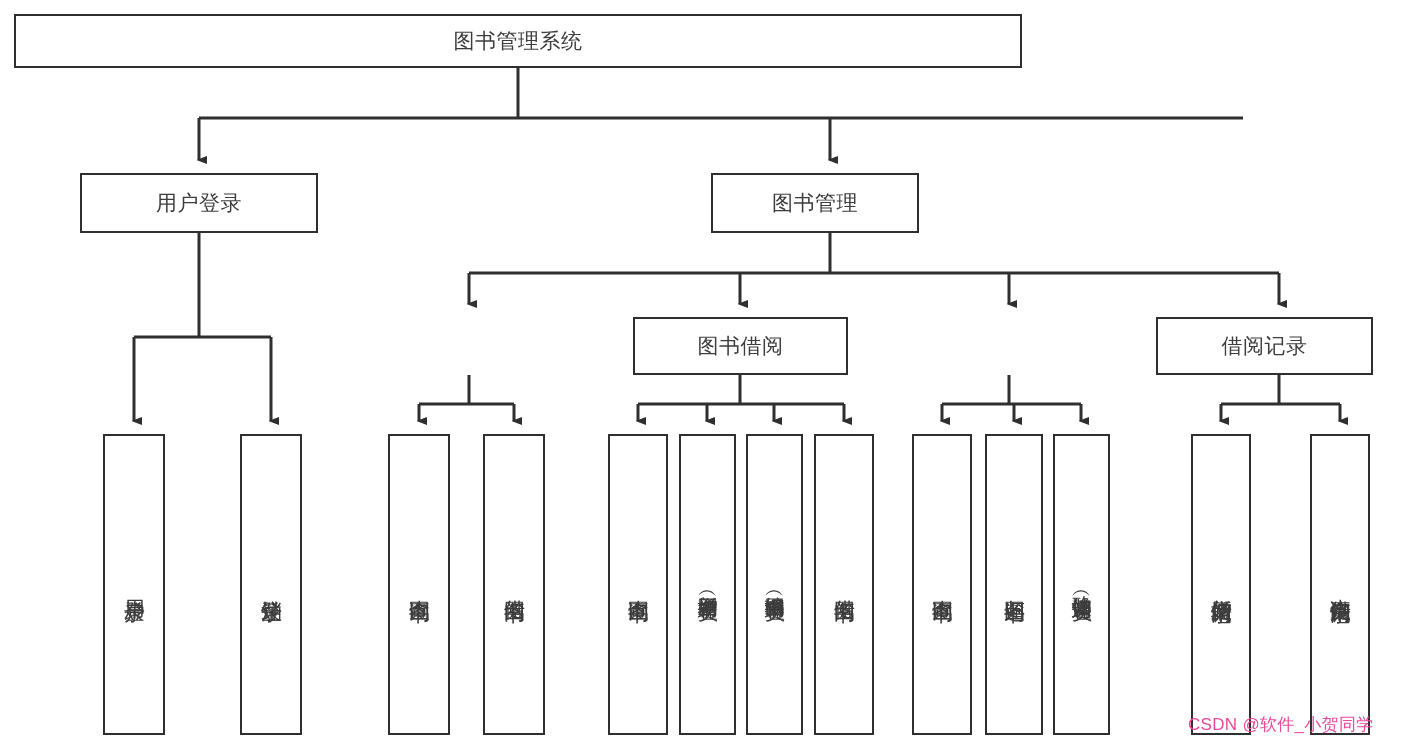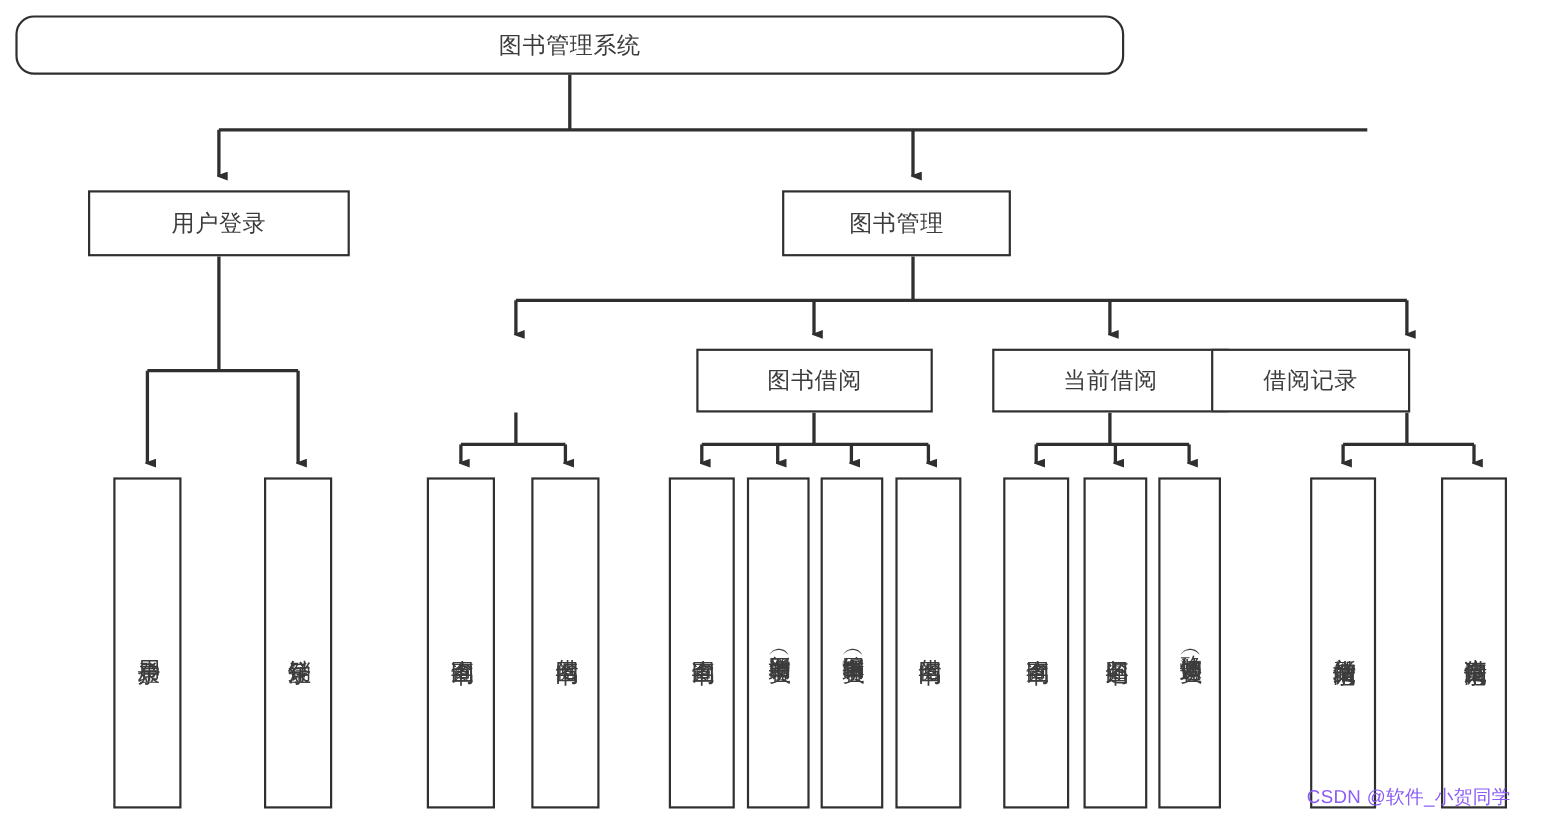--- a/index.html
+++ b/index.html
@@ -20,21 +20,21 @@
     top: 0;
     width: 1405px;
     height: 747px;
   }
   .node-box {
     position: absolute;
     box-sizing: border-box;
     background: #ffffff;
     border: 2px solid #2f2f2f;
   }
-  .node-box.level-0 { border-width: 2px; border-radius: 17px; }
+  .node-box.level-0 { border-width: 2px; }
   .node-label-h {
     position: absolute;
     left: 0; top: 0;
     width: 100%; height: 100%;
     display: flex;
     align-items: center;
     justify-content: center;
     color: #3c3c3c;
     font-size: 21px;
     letter-spacing: 0.5px;
@@ -63,21 +63,21 @@
     left: 0; top: 0;
     width: 1405px;
     height: 747px;
     pointer-events: none;
   }
   #watermark {
     position: absolute;
     left: 1188px;
     top: 713px;
     font-size: 17px;
-    color: #8b5cf6;
+    color: #ec4899;
     white-space: nowrap;
     letter-spacing: 0.3px;
   }
 </style>
 </head>
 <body>
 
 <div id="diagram-root">
 
   <svg id="connector-layer" viewBox="0 0 1405 747" width="1405" height="747" xmlns="http://www.w3.org/2000/svg">
@@ -142,25 +142,22 @@
 
   <div class="node-box" style="left:711px; top:173px; width:208px; height:60px;">
     <span class="node-label-h">图书管理</span>
   </div>
 
 
   <div class="node-box" style="left:633px; top:317px; width:215px; height:58px;font-family:Liberation Serif, serif;">
     <span class="node-label-h">图书借阅</span>
   </div>
 
-  <div class="node-box" style="left:902px; top:317px; width:215px; height:58px;">
-    <span class="node-label-h">当前借阅</span>
-  </div>
-
-  <div class="node-box" style="left:1101px; top:317px; width:181px; height:58px;">
+
+  <div class="node-box" style="left:1156px; top:317px; width:217px; height:58px;">
     <span class="node-label-h">借阅记录</span>
   </div>
 
   <div class="node-box" style="left:103px; top:434px; width:62px; height:301px;">
     <span class="node-label-v">用户登录</span>
   </div>
 
   <div class="node-box" style="left:240px; top:434px; width:62px; height:301px;">
     <span class="node-label-v">注销登录</span>
   </div>

